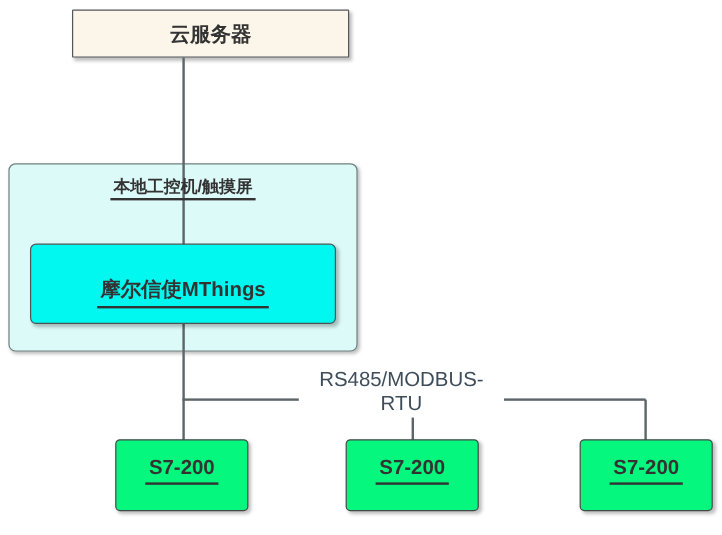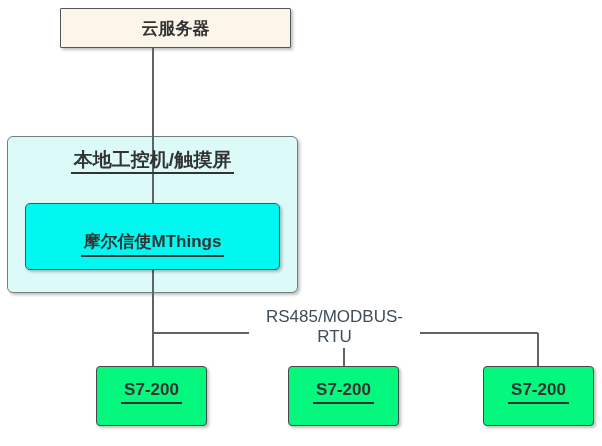--- a/index.html
+++ b/index.html
@@ -25,21 +25,21 @@
     background:var(--cloud-fill);border:1.6px solid var(--cloud-border);
     border-radius:1px;z-index:1;margin-left:23px;
   }
   .station-box{
     left:7px;top:136px;width:291px;height:157px;
     background:var(--station-fill);border:1.6px solid var(--station-border);
     border-radius:6px;z-index:0;
   }
   .station-title{
     position:absolute;left:7px;top:147px;width:291px;
-    text-align:center;font-weight:bold;font-size:19px;color:var(--node-text);
+    text-align:center;font-weight:bold;font-size:14px;color:var(--node-text);
     z-index:3;
   }
   .software-box{
     left:25px;top:203px;width:255px;height:67px;
     background:var(--software-fill);border:1.6px solid var(--software-border);
     border-radius:5px;z-index:3;
     align-items:center;padding-top:13px;
   }
   .plc-box{
     top:366px;width:111px;height:60px;

